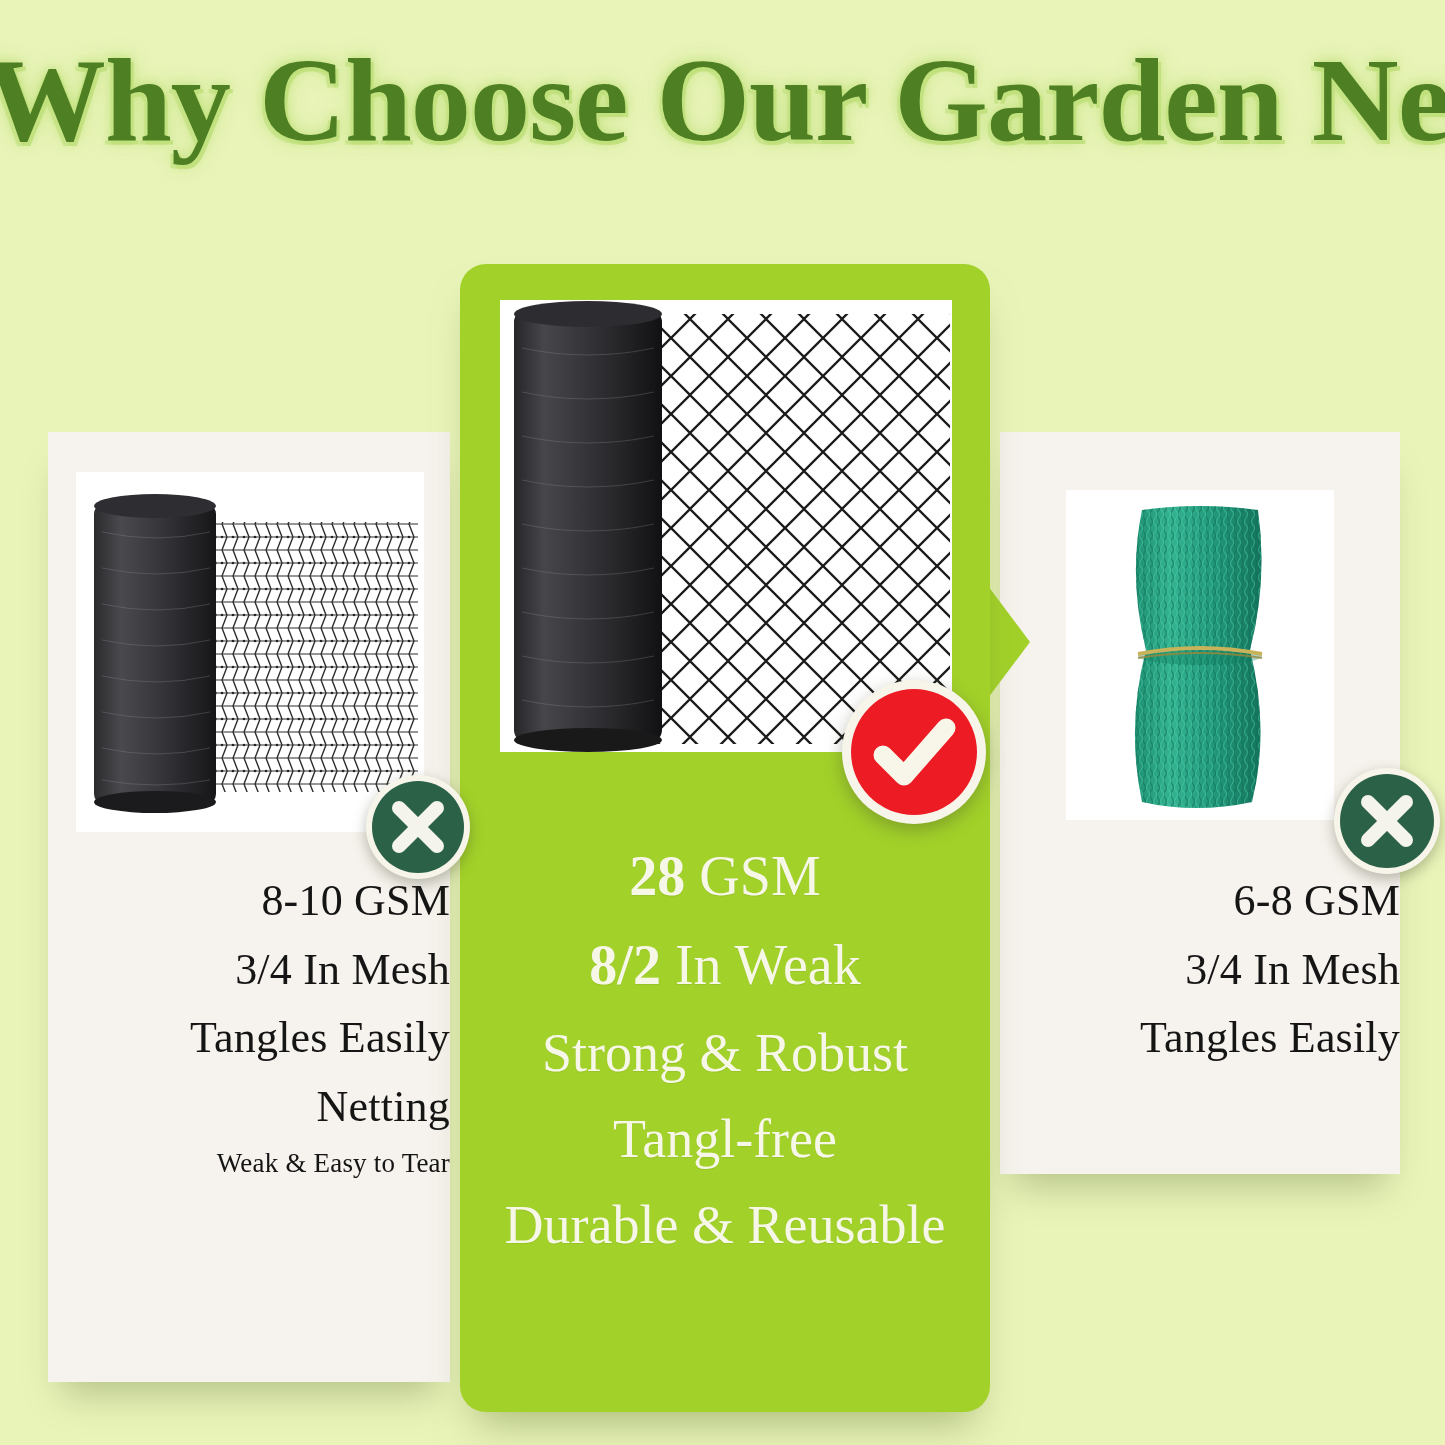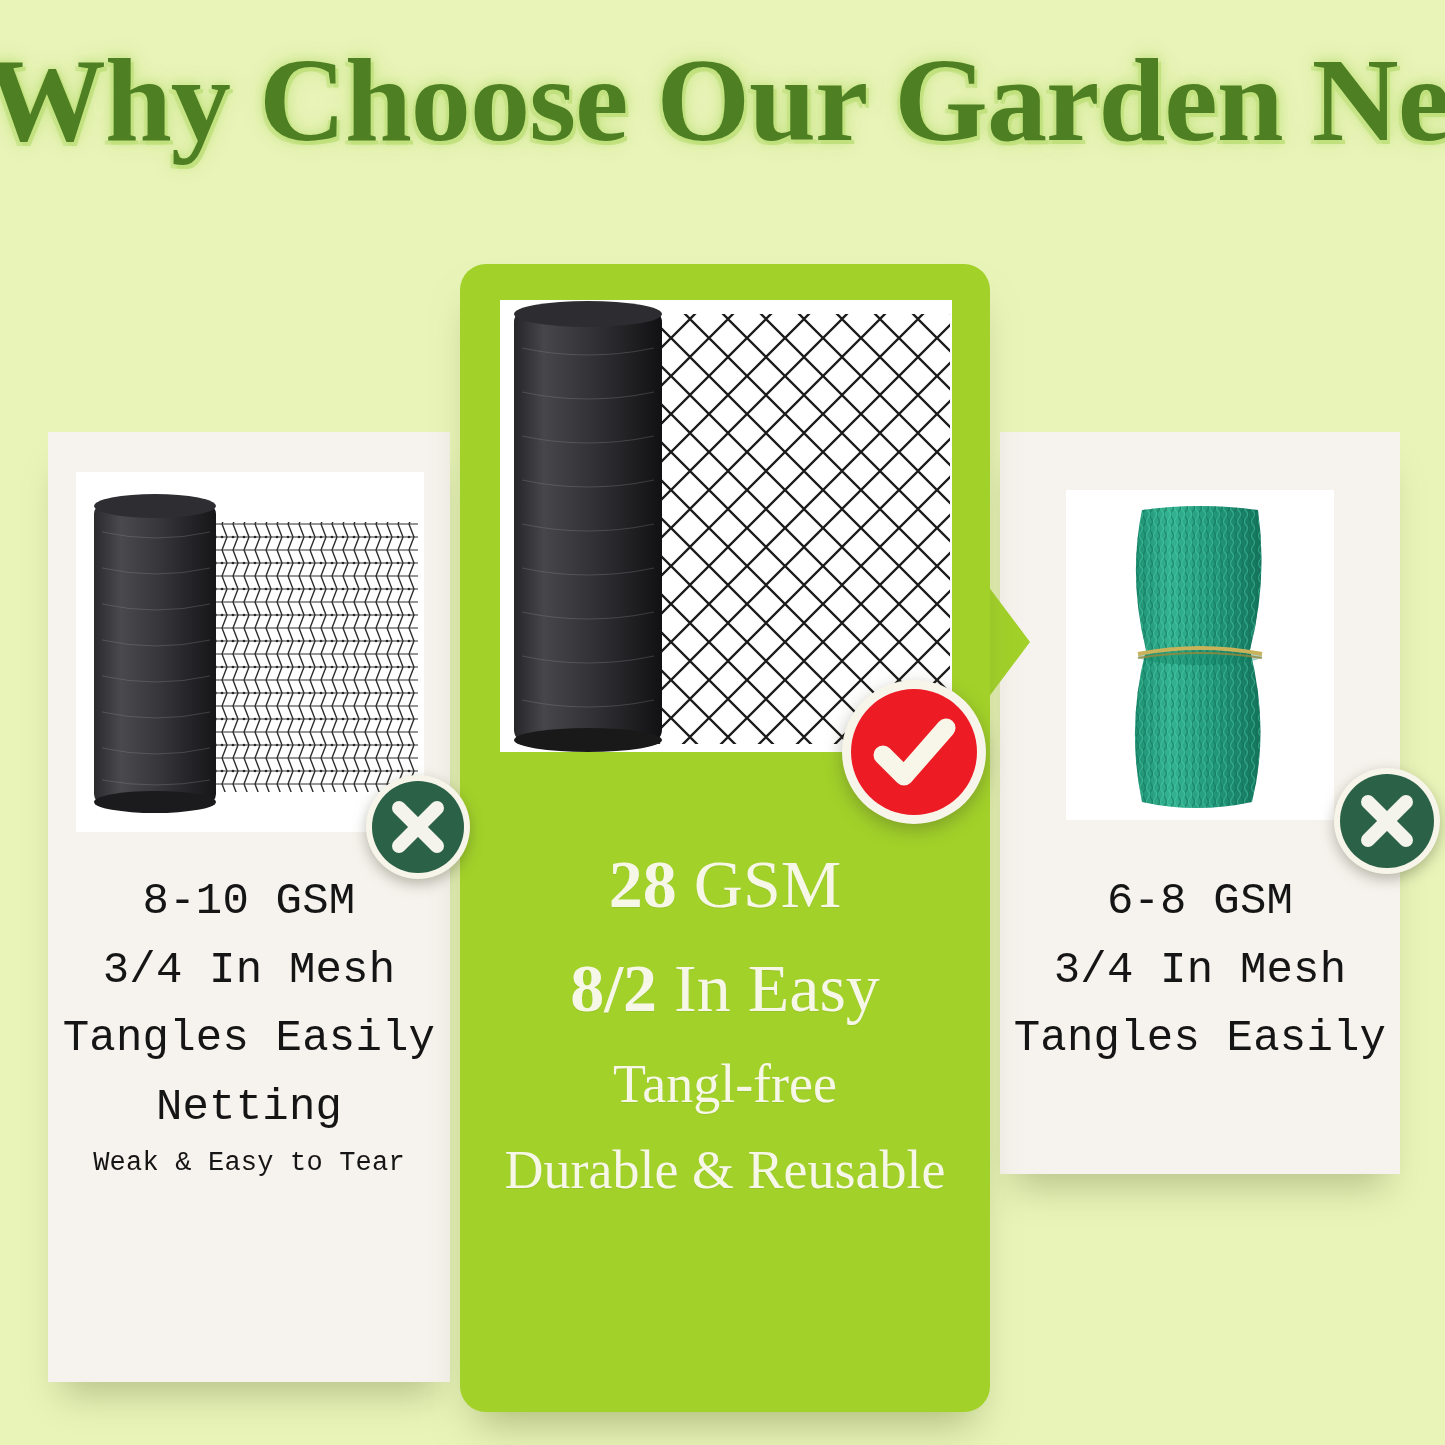--- a/index.html
+++ b/index.html
@@ -44,22 +44,22 @@
   .side-photo{
     position:absolute;
     background:#ffffff;
     overflow:hidden;
   }
   #photo-left{left:28px;top:40px;width:348px;height:360px;}
   #photo-right{left:66px;top:58px;width:268px;height:330px;}
 
   .side-text{
     position:absolute;left:0;width:100%;
-    text-align:center;color:#151515;
-    font-family:Liberation Mono, monospace;
+    text-align:right;color:#151515;
+    font-family:Liberation Serif, serif;
     font-size:44px;line-height:1.33;
     letter-spacing:.2px;
   }
   #text-left{top:430px;}
   #text-right{top:430px;}
   .side-text .ln{display:block;white-space:nowrap;margin:10px 0;}
   .side-text .ln.sm{font-size:27px;}
 
   
   #panel-center{
@@ -84,21 +84,21 @@
   }
   #text-center{
     position:absolute;left:0;top:560px;width:100%;
     text-align:center;color:#f7f7e8;
     font-family:"Liberation Serif", serif;
     font-size:54px;line-height:1.30;
     text-shadow:0 1px 0 rgba(120,160,30,.25);
   }
   #text-center .ln{display:block;white-space:nowrap;margin:16px 0;}
   #text-center .ln b{font-weight:700;}
-  #text-center .ln.big{font-size:68px;}
+  #text-center .ln.big{font-size:56px;}
 
   
   .badge{
     position:absolute;border-radius:50%;
     display:flex;align-items:center;justify-content:center;
     z-index:20;
   }
   .badge .ring{
     position:absolute;inset:0;border-radius:50%;
     background:#f7f4ea;
@@ -231,21 +231,22 @@
             <path d="M22 48 q66 14 132 0 M22 92 q66 14 132 0 M22 136 q66 14 132 0
                      M22 180 q66 14 132 0 M22 224 q66 14 132 0 M22 268 q66 14 132 0
                      M22 312 q66 14 132 0 M22 356 q66 14 132 0 M22 400 q66 14 132 0" fill="none"></path>
           </g>
         </g>
       </svg>
     </div>
 
     <div id="text-center">
       <span class="ln big"><b>28</b><span> GSM</span></span>
-      <span class="ln big"><b>8/2</b><span>  In Easy</span></span>
+      <span class="ln big"><b>8/2</b><span>  In Weak</span></span>
+      <span class="ln">Strong &amp; Robust</span>
       <span class="ln">Tangl-free</span>
       <span class="ln">Durable &amp; Reusable</span>
     </div>
   </div>
 
   <div class="badge" id="badge-x-left">
     <div class="ring"></div>
     <div class="disc x-disc"></div>
     <svg width="104" height="104" viewBox="0 0 104 104" aria-hidden="true">
       <g stroke="#f4f3ec" stroke-width="14" stroke-linecap="round">

